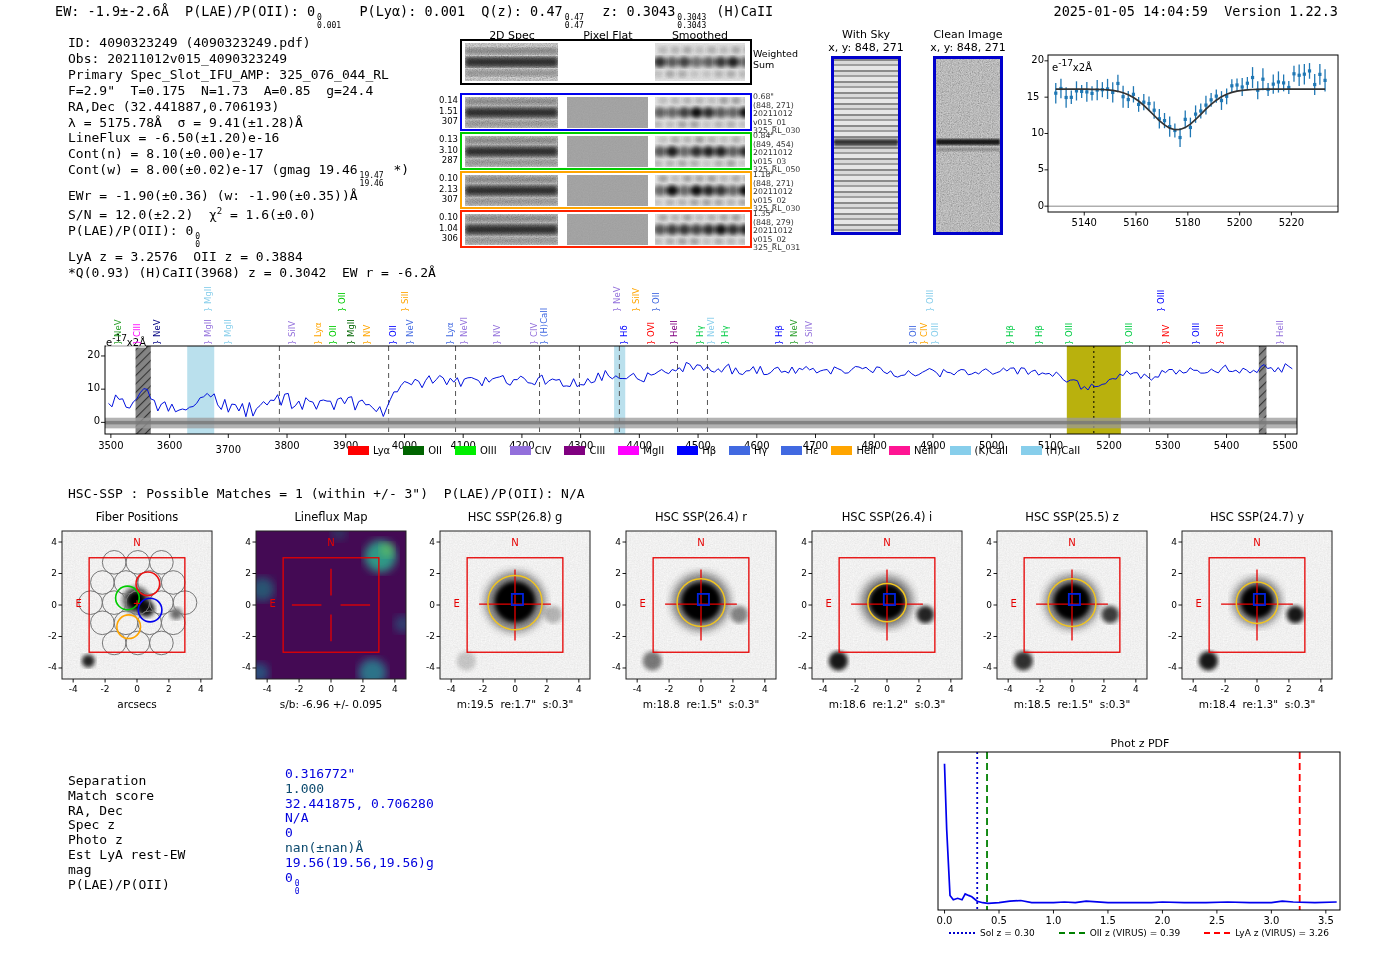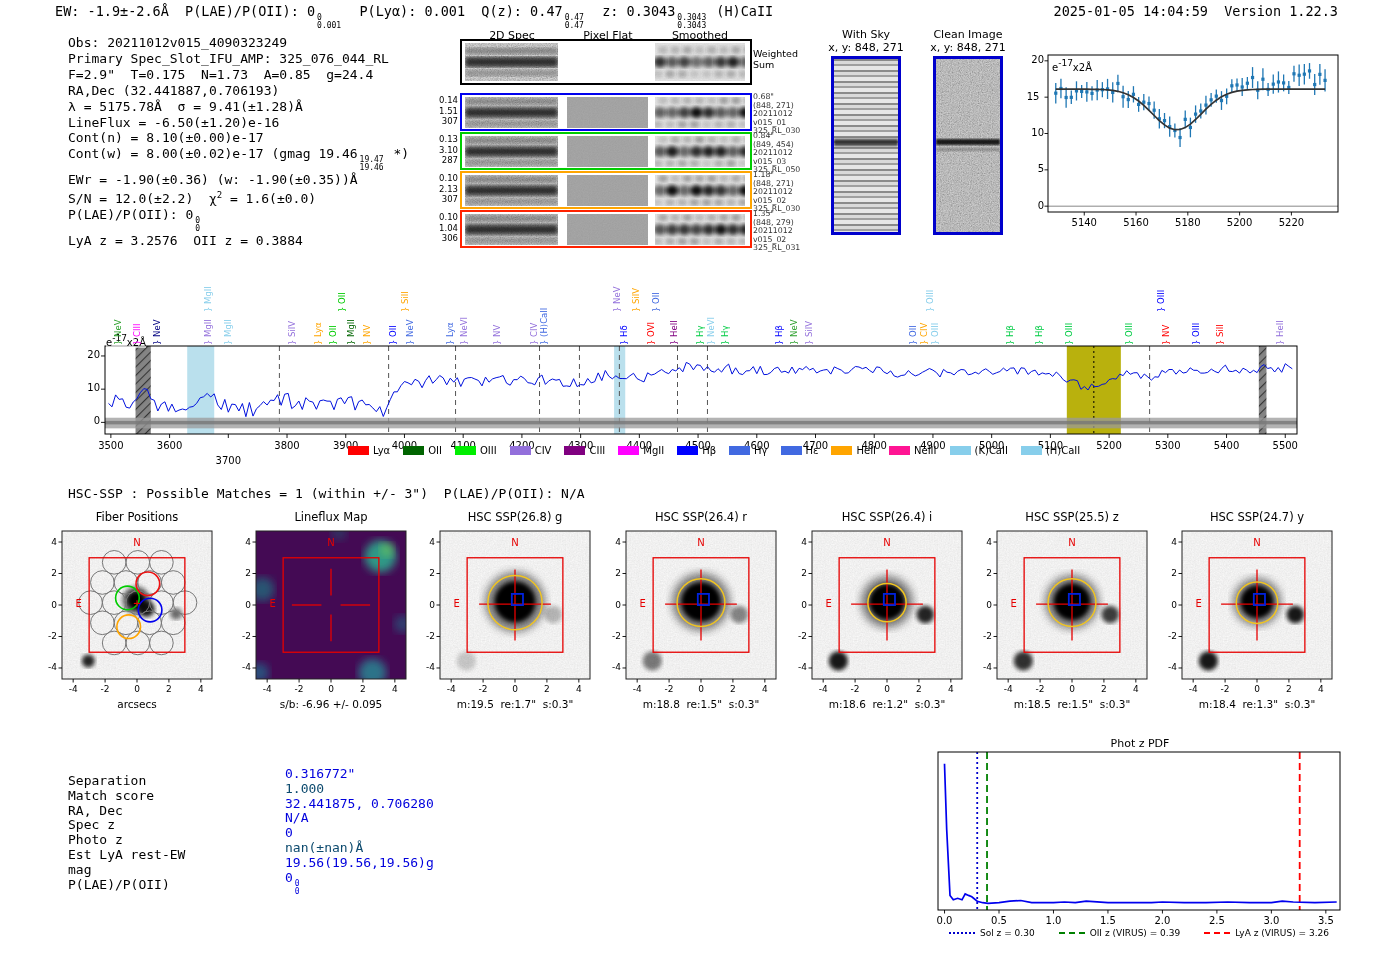--- a/index.html
+++ b/index.html
@@ -77,32 +77,34 @@
           <rect width="6" height="6" fill="#7d7d7d"></rect>
           <line x1="0" y1="0" x2="0" y2="6" stroke="#2a2a2a" stroke-width="2.2"></line>
         </pattern>
     </defs>
   </svg>
 
   <div class="abs mono line" id="header-left" style="left:55px;top:3px;font-size:13.5px"><span>EW: -1.9±-2.6Å  P(LAE)/P(OII): 0</span><span class="stack"><div style="">0</div><div style="">0.001</div></span><span>  P(Lyα): 0.001  Q(z): 0.47</span><span class="stack"><div style="">0.47</div><div style="">0.47</div></span><span>  z: 0.3043</span><span class="stack"><div style="">0.3043</div><div style="">0.3043</div></span><span> (H)CaII</span></div>
   <div class="abs mono" style="left:1000px;top:3px;width:338px;text-align:right;font-size:13.5px;white-space:pre">2025-01-05 14:04:59  Version 1.22.3</div>
 
   <div class="abs mono" id="info-block" style="left:68px;top:35px;font-size:13px;line-height:15.9px">
+      <div style="white-space:pre"><span>ID: 4090323249 (4090323249.pdf)</span></div>
       <div style="white-space:pre"><span>Obs: 20211012v015_4090323249</span></div>
       <div style="white-space:pre"><span>Primary Spec_Slot_IFU_AMP: 325_076_044_RL</span></div>
       <div style="white-space:pre"><span>F=2.9"  T=0.175  N=1.73  A=0.85  g=24.4</span></div>
       <div style="white-space:pre"><span>RA,Dec (32.441887,0.706193)</span></div>
       <div style="white-space:pre"><span>λ = 5175.78Å  σ = 9.41(±1.28)Å</span></div>
       <div style="white-space:pre"><span>LineFlux = -6.50(±1.20)e-16</span></div>
       <div style="white-space:pre"><span>Cont(n) = 8.10(±0.00)e-17</span></div>
       <div style="white-space:pre"><span>Cont(w) = 8.00(±0.02)e-17 (gmag 19.46</span><span class="stack"><div style="">19.47</div><div style="">19.46</div></span><span> *)</span></div>
       <div style="white-space:pre"><span>EWr = -1.90(±0.36) (w: -1.90(±0.35))Å</span></div>
       <div style="white-space:pre"><span>S/N = 12.0(±2.2)  χ</span><span class="supseg">2</span><span> = 1.6(±0.0)</span></div>
       <div style="white-space:pre"><span>P(LAE)/P(OII): 0</span><span class="stack"><div style="">0</div><div style="">0</div></span></div>
       <div style="white-space:pre"><span>LyA z = 3.2576  OII z = 0.3884</span></div>
+      <div style="white-space:pre"><span>*Q(0.93) (H)CaII(3968) z = 0.3042  EW r = -6.2Å</span></div>
     </div>
 
   <div class="abs sans tick c" style="left:463px;top:29px;width:98px;font-size:11px">2D Spec</div>
   <div class="abs sans tick c" style="left:565px;top:29px;width:86px;font-size:11px">Pixel Flat</div>
   <div class="abs sans tick c" style="left:653px;top:29px;width:94px;font-size:11px">Smoothed</div>
   <div id="spec2d-zone">
       <div style="position:absolute;left:460px;top:39px;width:292px;height:46px;border:2.5px solid #000;background:#fff"></div>
       <svg width="93" height="38" style="position:absolute;left:465px;top:43px">
         <rect x="0" y="0" width="93" height="38" fill="#b8b8b8"></rect>
         <rect x="0" y="0" width="93" height="38" fill="#fff" filter="url(#fNoiseDark)" opacity="0.6"></rect>
@@ -550,21 +552,21 @@
         <line x1="1004.0985221674877" y1="88" x2="1004.0985221674877" y2="92" stroke="#000" stroke-width="0.9"></line>
         <line x1="1062.8177339901479" y1="88" x2="1062.8177339901479" y2="92" stroke="#000" stroke-width="0.9"></line>
         <line x1="1121.5369458128077" y1="88" x2="1121.5369458128077" y2="92" stroke="#000" stroke-width="0.9"></line>
         <line x1="1180.256157635468" y1="88" x2="1180.256157635468" y2="92" stroke="#000" stroke-width="0.9"></line>
         <line x1="0" y1="76.37735849056604" x2="-4" y2="76.37735849056604" stroke="#000" stroke-width="0.9"></line>
         <line x1="0" y1="43.16981132075472" x2="-4" y2="43.16981132075472" stroke="#000" stroke-width="0.9"></line>
         <line x1="0" y1="9.962264150943398" x2="-4" y2="9.962264150943398" stroke="#000" stroke-width="0.9"></line>
       </svg>
       <div class="tick c" style="position:absolute;left:90.87192118226601px;top:440px;width:40px;text-align:center;font-size:10px">3500</div>
       <div class="tick c" style="position:absolute;left:149.59113300492612px;top:440px;width:40px;text-align:center;font-size:10px">3600</div>
-      <div class="tick c" style="position:absolute;left:208.31034482758622px;top:455px;width:40px;text-align:center;font-size:10px">3700</div>
+      <div class="tick c" style="position:absolute;left:208.31034482758622px;top:444px;width:40px;text-align:center;font-size:10px">3700</div>
       <div class="tick c" style="position:absolute;left:267.0295566502463px;top:440px;width:40px;text-align:center;font-size:10px">3800</div>
       <div class="tick c" style="position:absolute;left:325.7487684729064px;top:440px;width:40px;text-align:center;font-size:10px">3900</div>
       <div class="tick c" style="position:absolute;left:384.4679802955665px;top:440px;width:40px;text-align:center;font-size:10px">4000</div>
       <div class="tick c" style="position:absolute;left:443.1871921182266px;top:440px;width:40px;text-align:center;font-size:10px">4100</div>
       <div class="tick c" style="position:absolute;left:501.9064039408868px;top:440px;width:40px;text-align:center;font-size:10px">4200</div>
       <div class="tick c" style="position:absolute;left:560.6256157635469px;top:440px;width:40px;text-align:center;font-size:10px">4300</div>
       <div class="tick c" style="position:absolute;left:619.3448275862069px;top:440px;width:40px;text-align:center;font-size:10px">4400</div>
       <div class="tick c" style="position:absolute;left:678.064039408867px;top:440px;width:40px;text-align:center;font-size:10px">4500</div>
       <div class="tick c" style="position:absolute;left:736.7832512315271px;top:440px;width:40px;text-align:center;font-size:10px">4600</div>
       <div class="tick c" style="position:absolute;left:795.5024630541873px;top:440px;width:40px;text-align:center;font-size:10px">4700</div>

